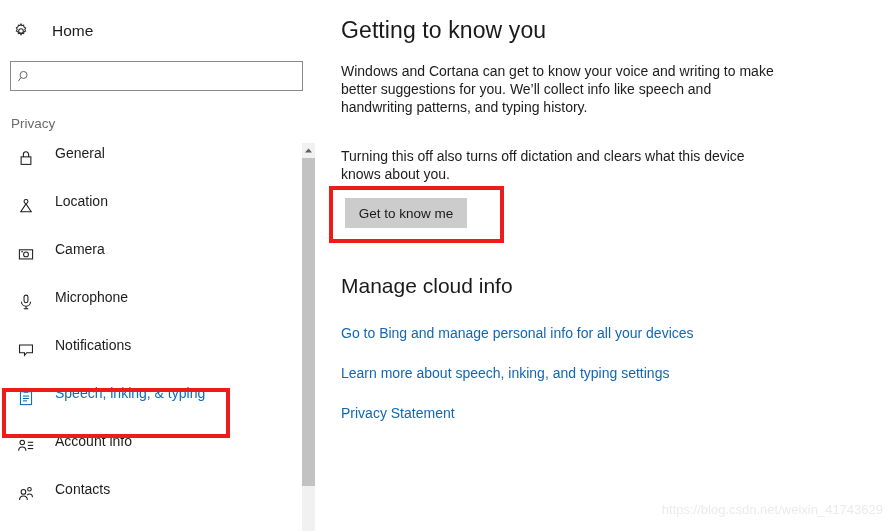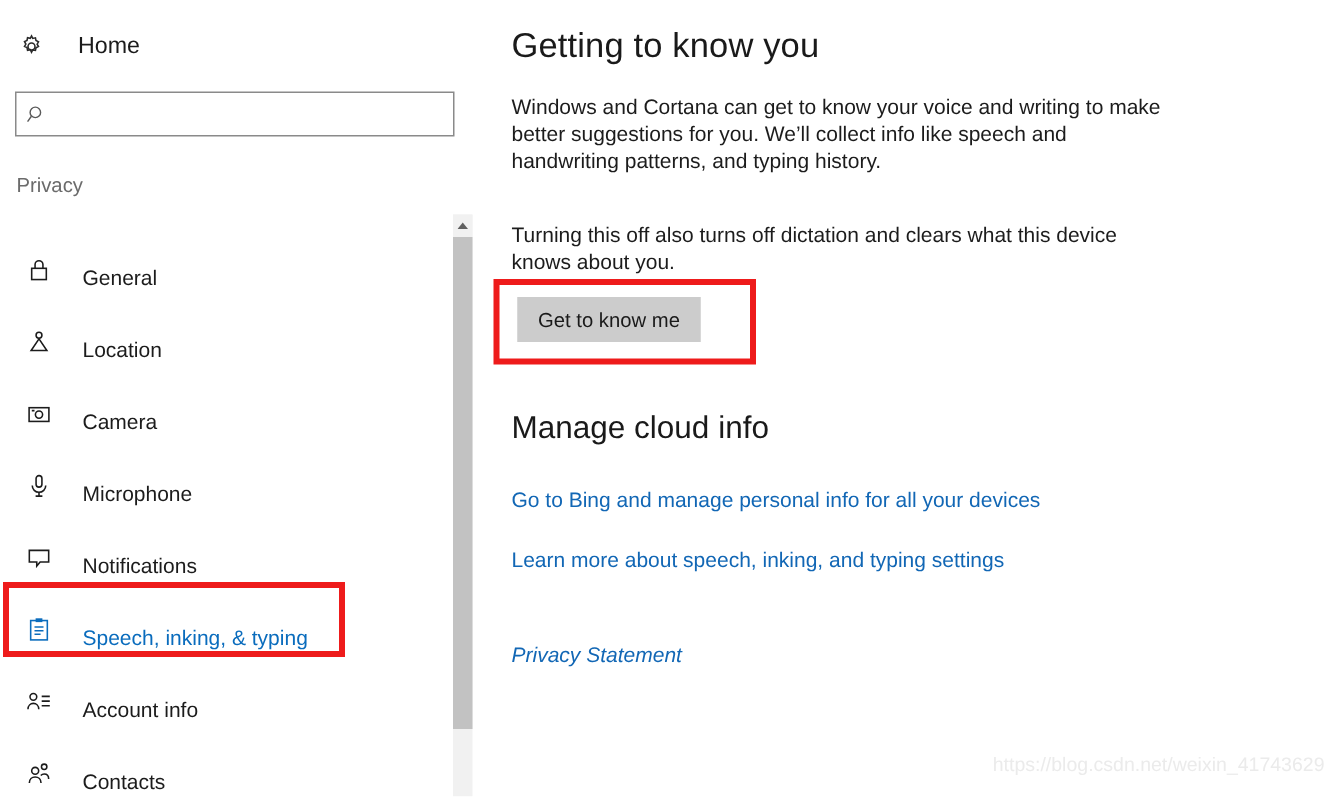--- a/index.html
+++ b/index.html
@@ -83,21 +83,21 @@
   }
 
   #navlist {
     position: absolute;
     left: 0; top: 145px;
     width: 290px;
   }
   .nav-item {
     position: relative;
     display: flex;
-    align-items: flex-end;
+    align-items: flex-start;
     height: 48px;
     padding-left: 13px;
     cursor: default;
   }
   .nav-icon {
     width: 26px; height: 26px;
     display: flex; align-items: center; justify-content: center;
     color: #1c1c1c;
     flex: none;
   }
@@ -205,21 +205,21 @@
     position: absolute;
     left: 0;
     font-size: 14px;
     color: #1267b5;
     text-decoration: none;
     cursor: pointer;
     white-space: nowrap;
   }
   #link1 { top: 325px; }
   #link2 { top: 365px; }
-  #link3 { top: 428px; font-style: italic; }
+  #link3 { top: 405px; }
 
   .watermark {
     position: absolute;
     right: 7px; bottom: 14px;
     font-size: 13px;
     color: #ebebeb;
     white-space: nowrap;
     user-select: none;
   }
 </style>

